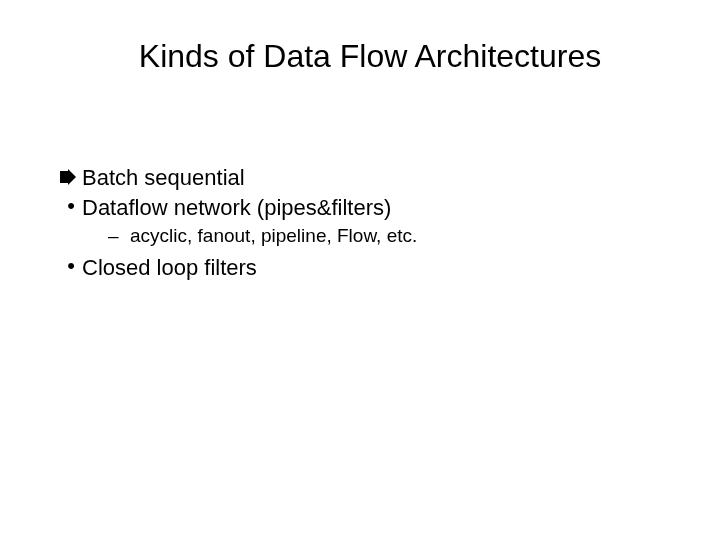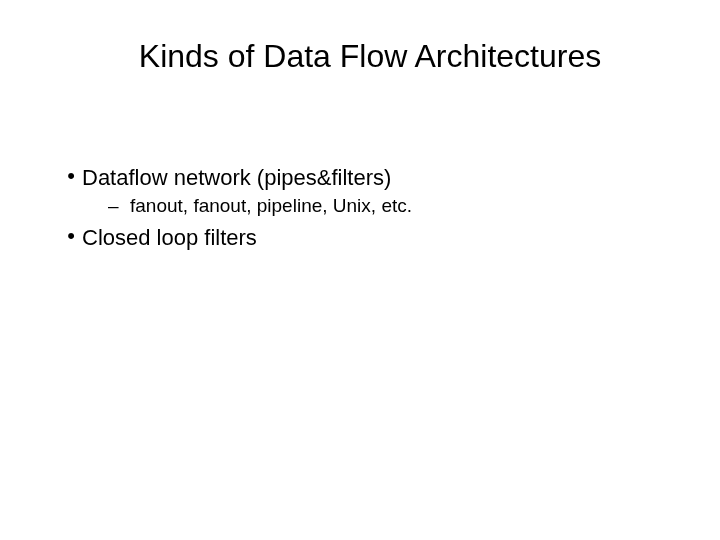--- a/index.html
+++ b/index.html
@@ -70,29 +70,37 @@
     }
   </style>
 </head>
 <body>
 
 <div class="slide">
   <h1 class="title">Kinds of Data Flow Architectures</h1>
 
   <div class="content">
 
+    <div class="bullet-line">
+      <span class="bullet-icon arrow-icon">
+        <svg viewBox="0 0 16 16">
+          <path d="M 0 2 L 8 2 L 8 0 L 16 8 L 8 16 L 8 14 L 0 14 Z" fill="#000000"></path>
+        </svg>
+      </span>
+      <span class="bullet-text">Batch sequential</span>
+    </div>
 
     <div class="bullet-line">
       <span class="bullet-icon dot-bullet">•</span>
       <span class="bullet-text">Dataflow network (pipes&amp;filters)</span>
     </div>
 
     <div class="sub-bullet-line">
       <span class="dash-bullet">–</span>
-      <span class="bullet-text">fanout, fanout, pipeline, Unix, etc.</span>
+      <span class="bullet-text">acyclic, fanout, pipeline, Flow, etc.</span>
     </div>
 
     <div class="bullet-line">
       <span class="bullet-icon dot-bullet">•</span>
       <span class="bullet-text">Closed loop filters</span>
     </div>
 
   </div>
 </div>
 

